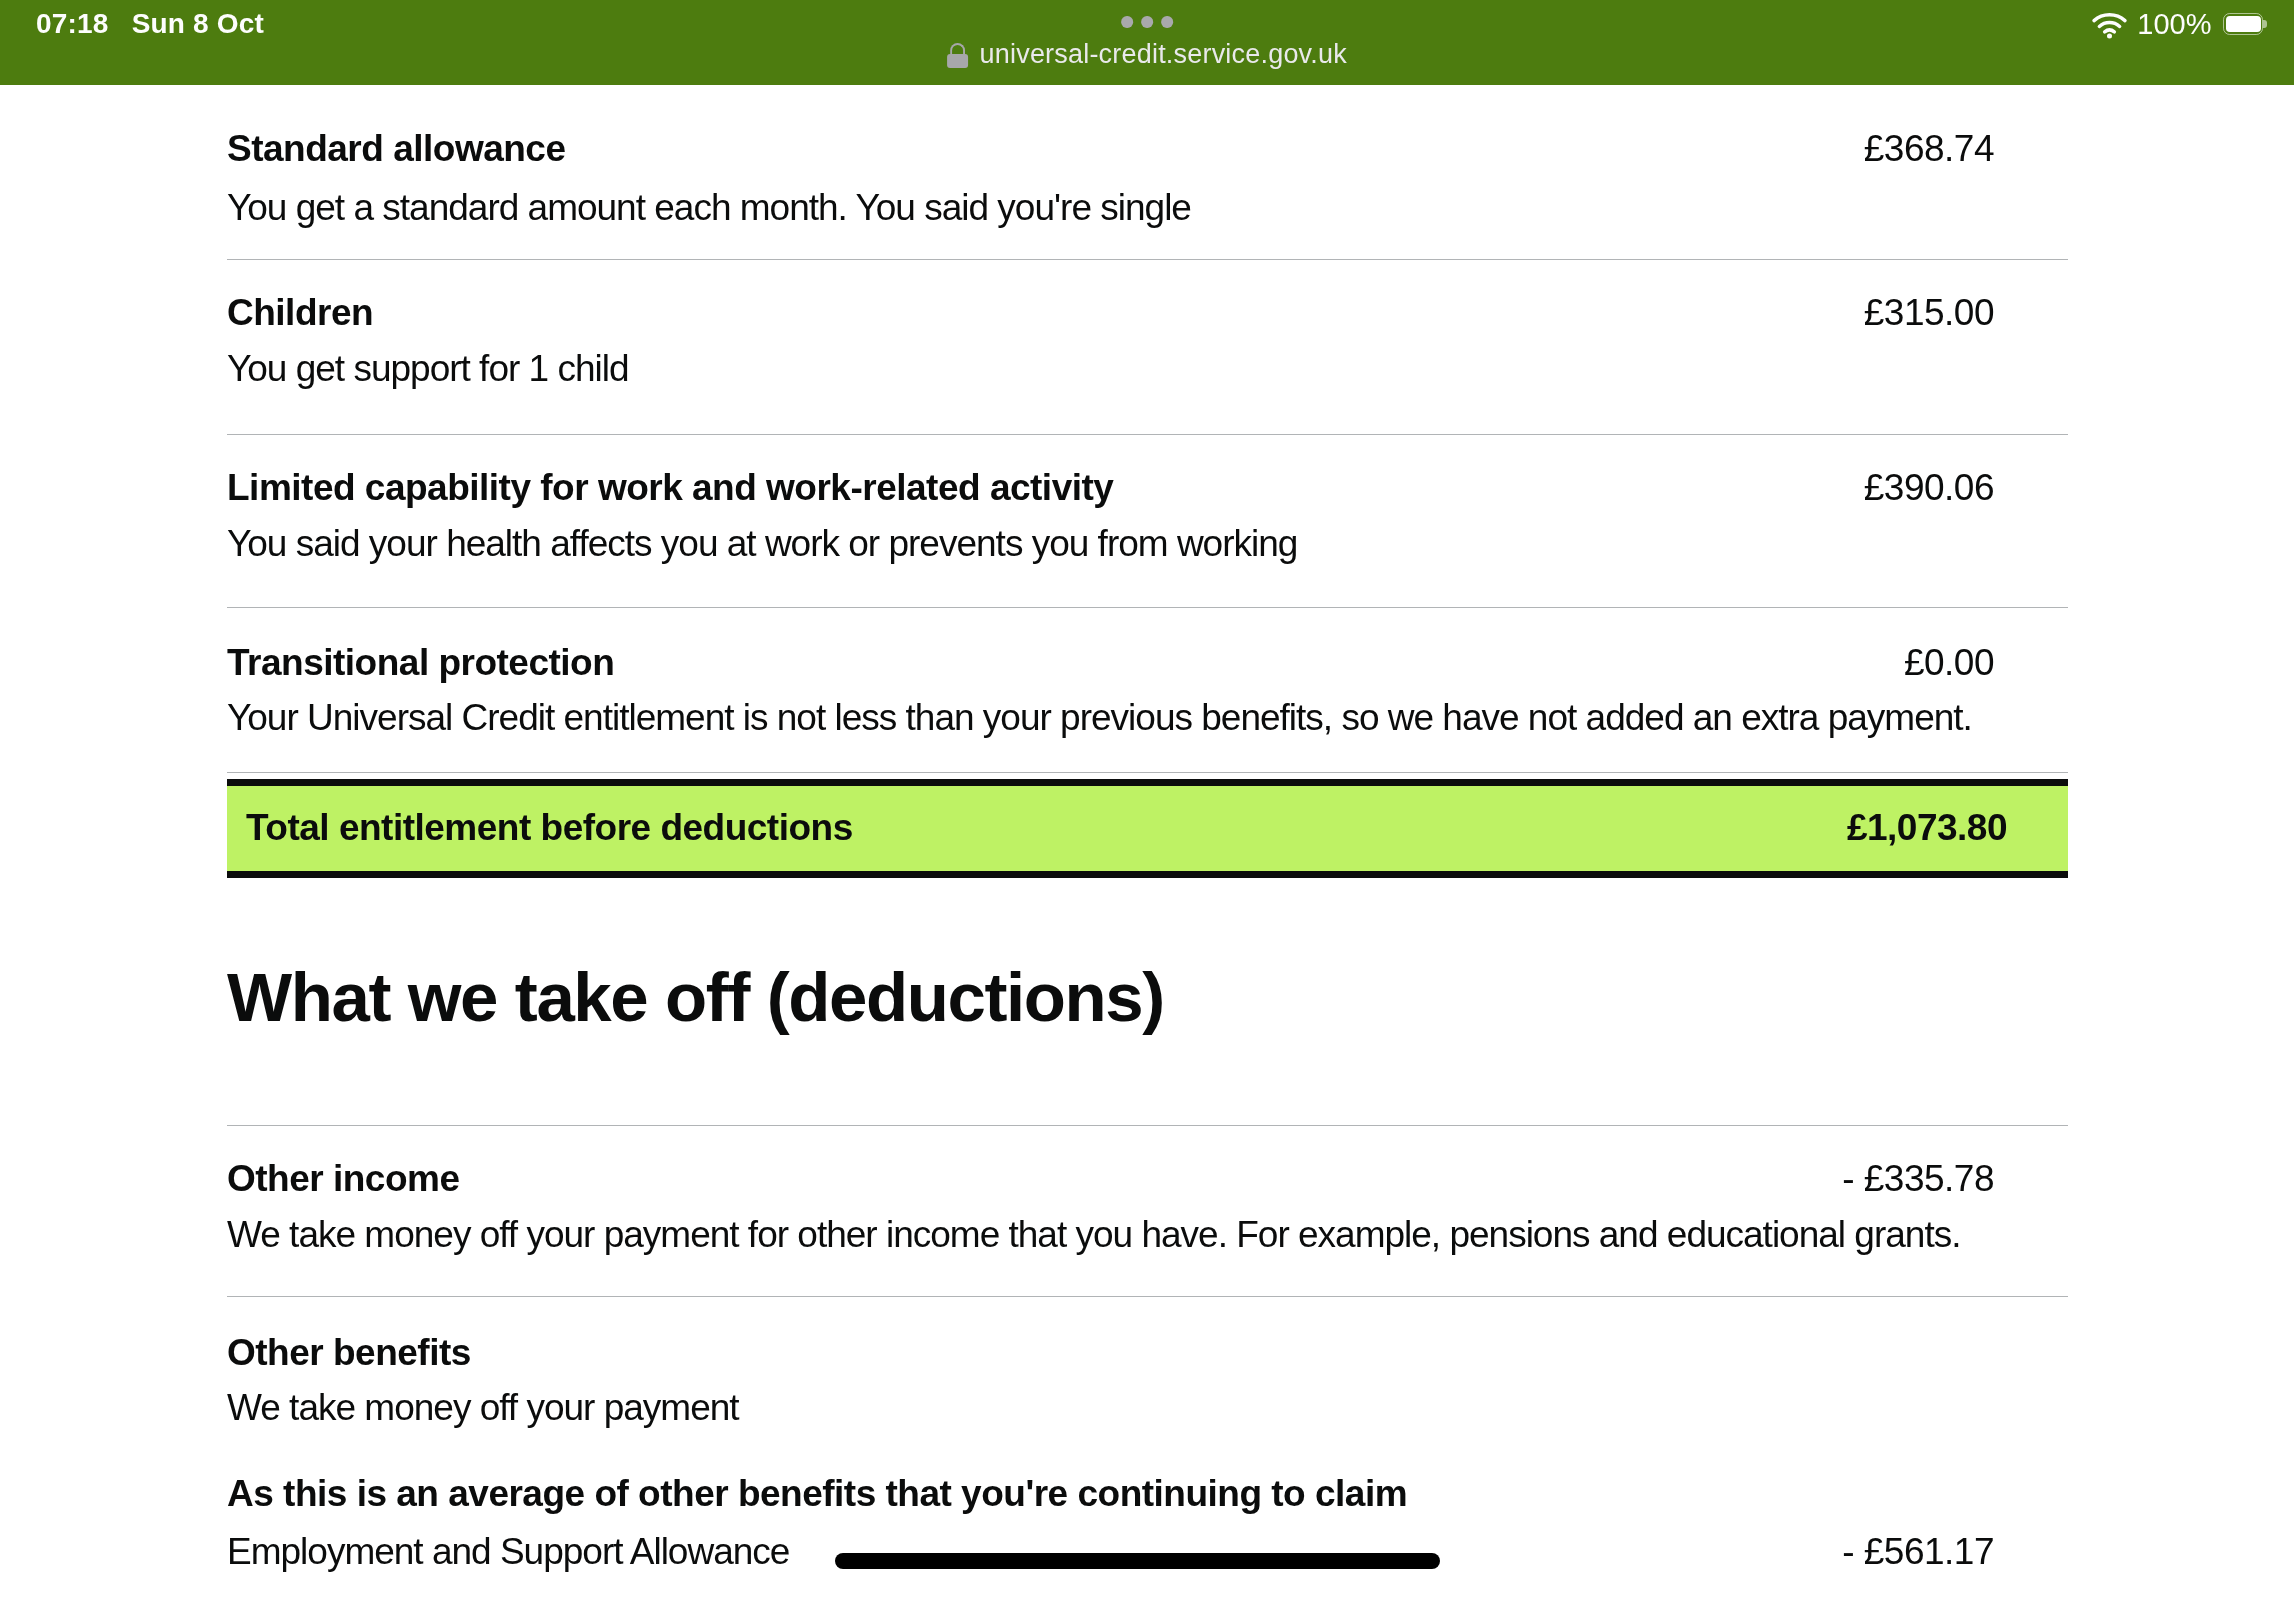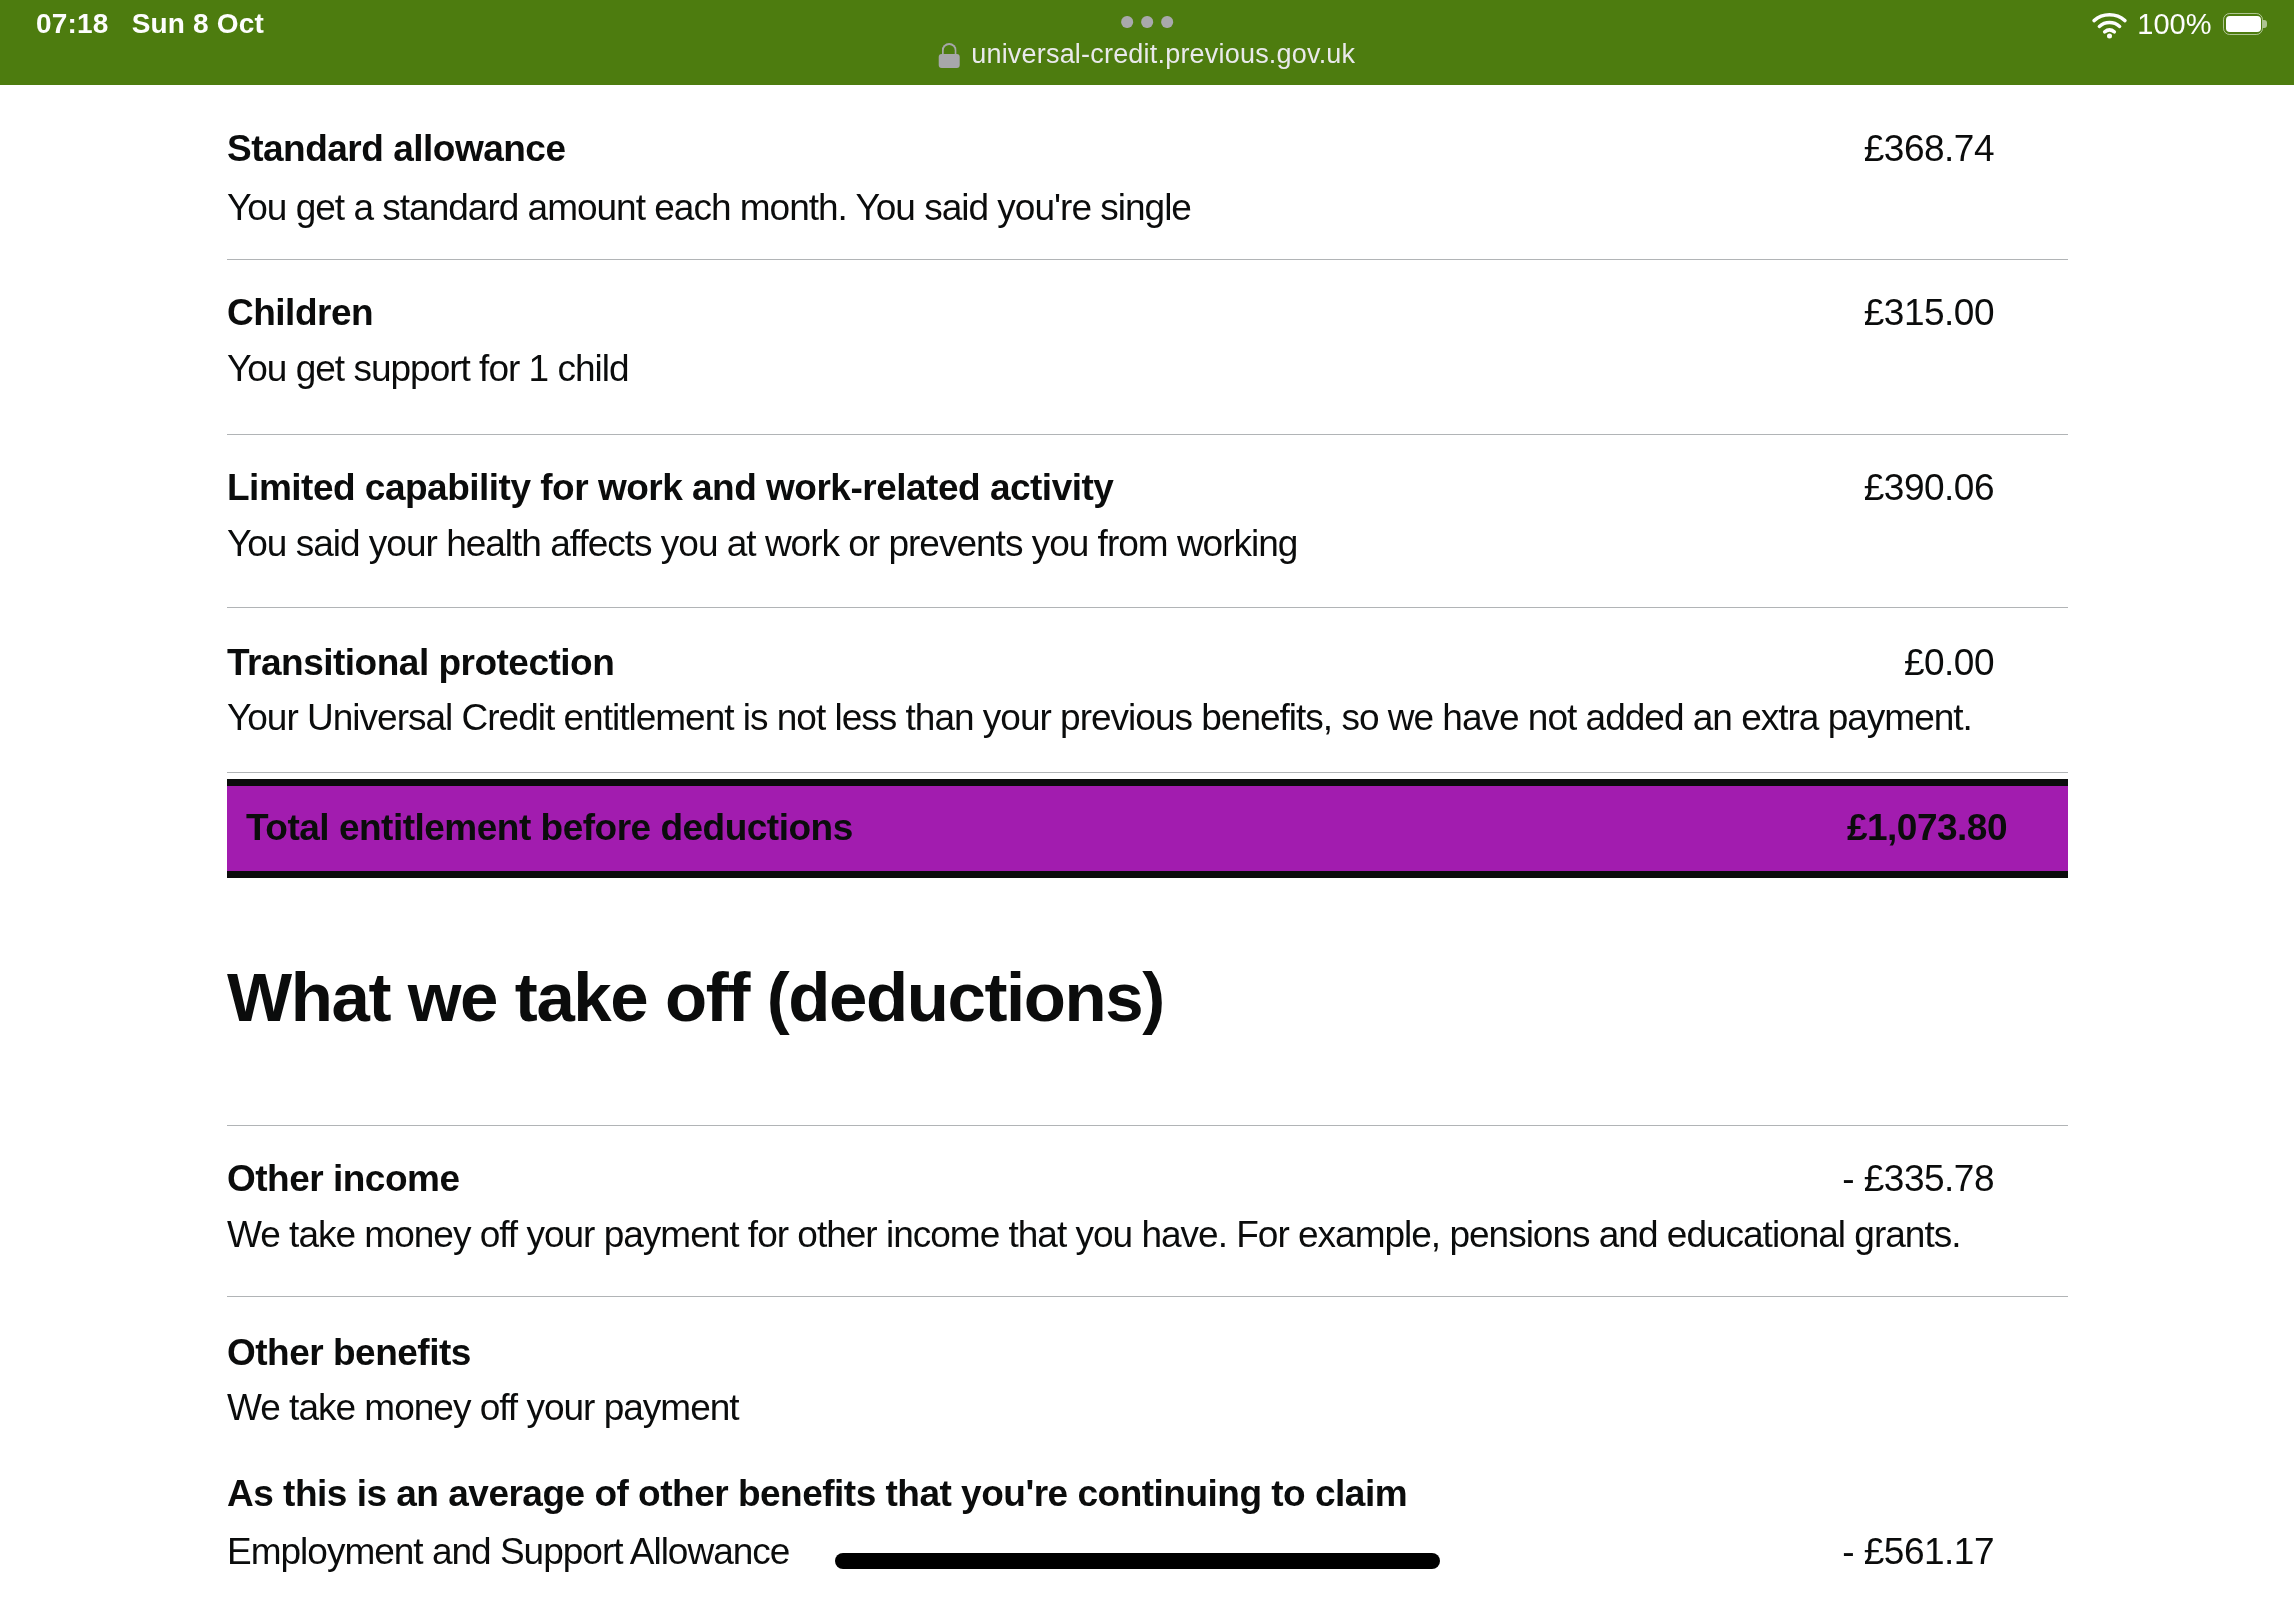--- a/index.html
+++ b/index.html
@@ -57,21 +57,21 @@
   
   .r1{padding-top:41px;padding-bottom:28px;}
   .r1 .row-desc{margin-top:13.4px;}
   .r2{padding-top:30px;padding-bottom:42px;}
   .r3{padding-top:30px;padding-bottom:40px;}
   .r4{padding-top:32px;padding-bottom:31px;}
 
   .total-row{
     margin-top:5.8px;
     border-top:7.7px solid #0b0c0c;border-bottom:7.7px solid #0b0c0c;
-    background:#a21caf;
+    background:#bef264;
     display:flex;justify-content:space-between;align-items:baseline;
     padding:19px 61px 20px 19px;
   }
   .total-label{font-size:37px;font-weight:700;line-height:46px;letter-spacing:-0.5px;}
   .total-amount{font-size:37px;font-weight:700;line-height:46px;letter-spacing:-0.5px;}
 
   .section-heading{
     margin:81px 0 0 0;font-size:69px;font-weight:700;line-height:77px;letter-spacing:-1.4px;
   }
 
@@ -104,21 +104,21 @@
     <span class="dot"></span>
     <span class="dot"></span>
     <span class="dot"></span>
   </div>
 
   <div class="url-row">
     <span class="lock">
       <span class="shackle"></span>
         <span class="body"></span>
     </span>
-    <span class="url-text">universal-credit.previous.gov.uk</span>
+    <span class="url-text">universal-credit.service.gov.uk</span>
   </div>
 
   <div class="status-right">
     <svg class="wifi" viewBox="0 0 38 30">
       <path d="M3 11 C12 3 26 3 35 11" fill="none" stroke="#fdfdfd" stroke-width="3.6" stroke-linecap="round"></path>
       <path d="M8.5 17 C14.5 11.7 23.5 11.7 29.5 17" fill="none" stroke="#fdfdfd" stroke-width="3.6" stroke-linecap="round"></path>
       <path d="M14 22.6 C17 20.2 21 20.2 24 22.6" fill="none" stroke="#fdfdfd" stroke-width="3.6" stroke-linecap="round"></path>
       <circle cx="19" cy="27" r="2.6" fill="#fdfdfd"></circle>
     </svg>
     <span class="battery-pct">100%</span>

